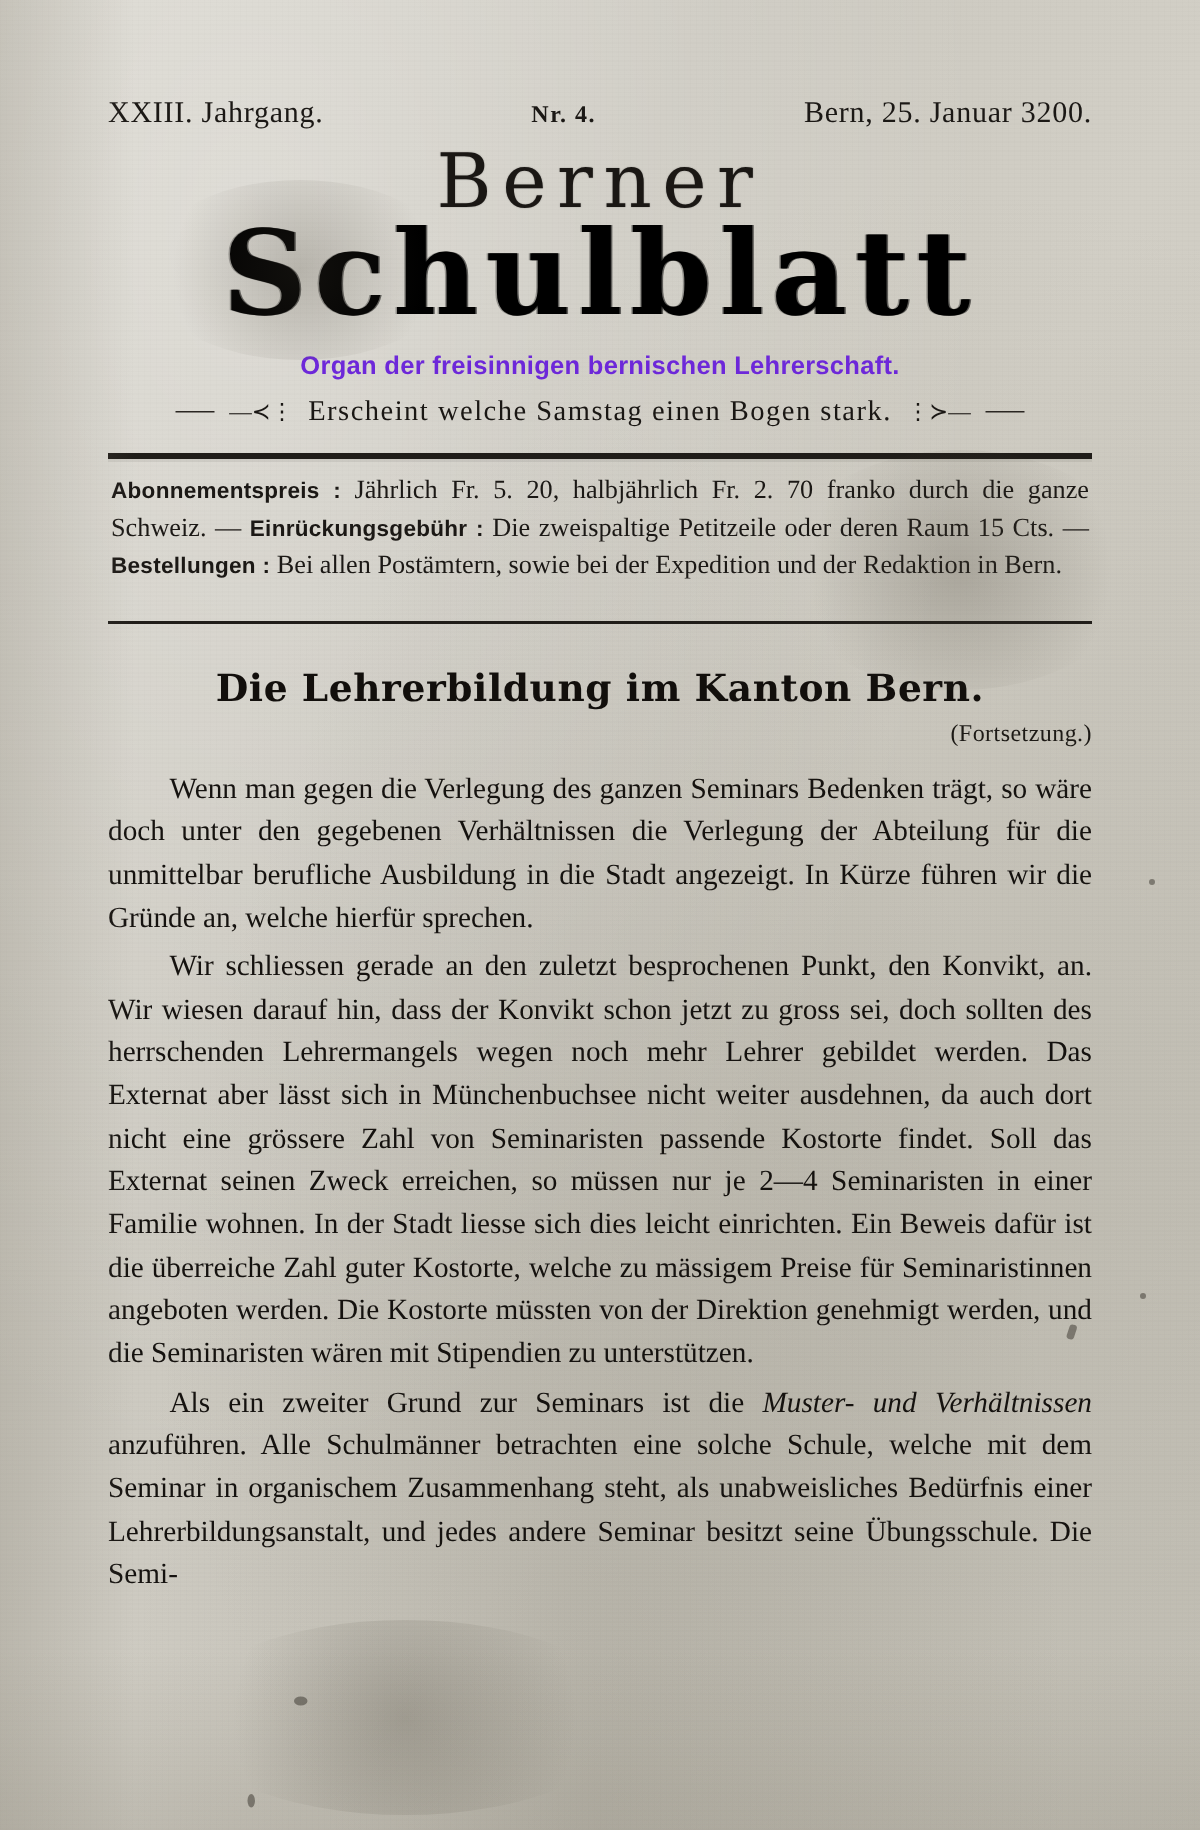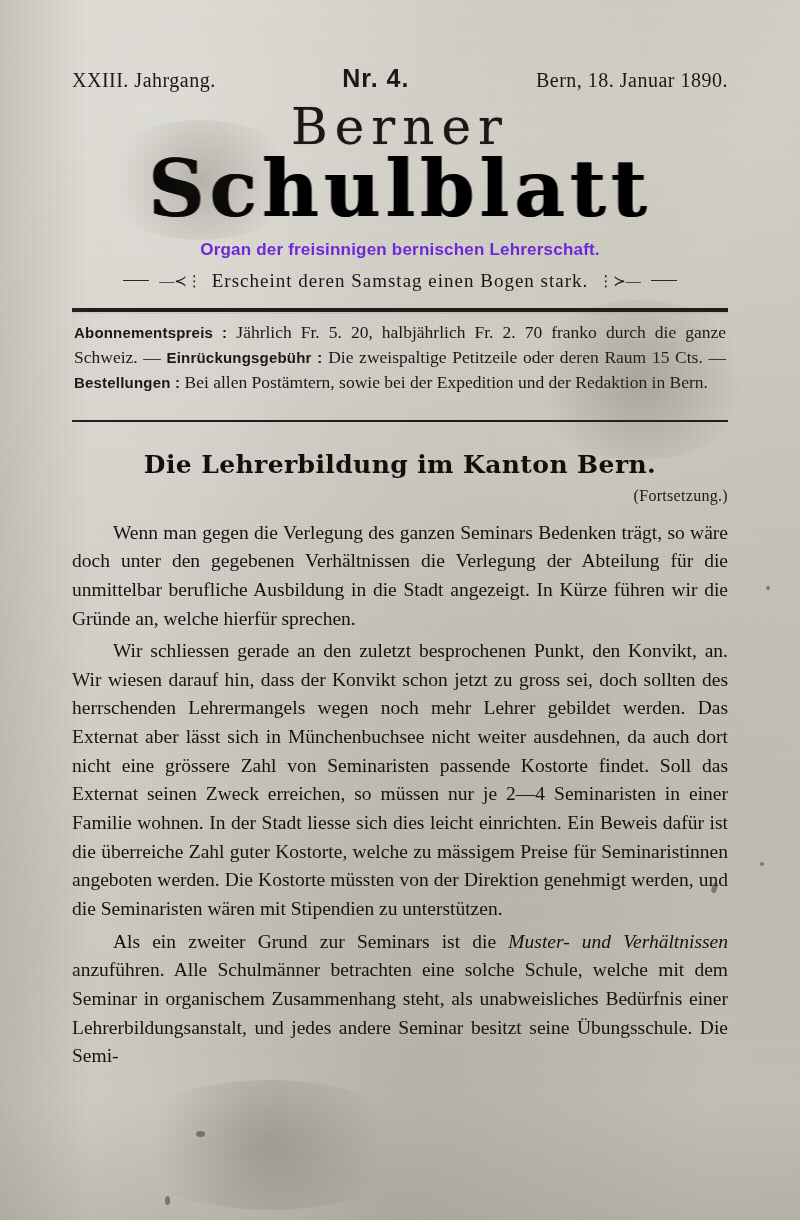--- a/index.html
+++ b/index.html
@@ -48,23 +48,23 @@
     display: flex;
     align-items: baseline;
     justify-content: space-between;
     padding-top: 64px;
     font-size: 20px;
     letter-spacing: 0.5px;
     color: #1b1815;
   }
   .issue-line .vol { font-size: 20px; }
   .issue-line .num {
-    font-family: Liberation Sans, sans-serif;
-    font-weight: bold;
-    font-size: 25px;
+    font-family: Liberation Serif, serif;
+    font-weight: bold;
+    font-size: 16px;
     letter-spacing: 1px;
   }
   .issue-line .place { font-size: 20px; }
 
   .masthead {
     text-align: center;
     margin-top: 8px;
   }
   .mast-berner {
     font-family: "DejaVu Serif", serif;
@@ -197,31 +197,31 @@
 <body>
 
 <div class="paper"></div>
 <div class="grain"></div>
 
 <div class="page">
 
   <div class="issue-line">
     <span class="vol">XXIII. Jahrgang.</span>
     <span class="num">Nr. 4.</span>
-    <span class="place">Bern, 18. Januar 1890.</span>
+    <span class="place">Bern, 25. Januar 3200.</span>
   </div>
 
   <div class="masthead">
     <div class="mast-berner">Berner</div>
     <div class="mast-schulblatt">Schulblatt</div>
     <div class="mast-organ">Organ der freisinnigen bernischen Lehrerschaft.</div>
     <div class="mast-erscheint">
       <span class="rule"></span>
       <span class="orn">—≺⋮</span>
-      <span>Erscheint deren Samstag einen Bogen stark.</span>
+      <span>Erscheint welche Samstag einen Bogen stark.</span>
       <span class="orn">⋮≻—</span>
       <span class="rule"></span>
     </div>
   </div>
 
   <div class="rule-thick"></div>
 
   <div class="subs">
     <b>Abonnementspreis :</b><span> Jährlich Fr. 5. 20, halbjährlich Fr. 2. 70 franko durch die ganze Schweiz. — </span><b>Einrückungsgebühr :</b><span> Die zweispaltige Petitzeile oder deren Raum 15 Cts. — </span><b>Bestellungen :</b><span> Bei allen Postämtern, sowie bei der Expedition und der Redaktion in Bern.</span>
   </div>

